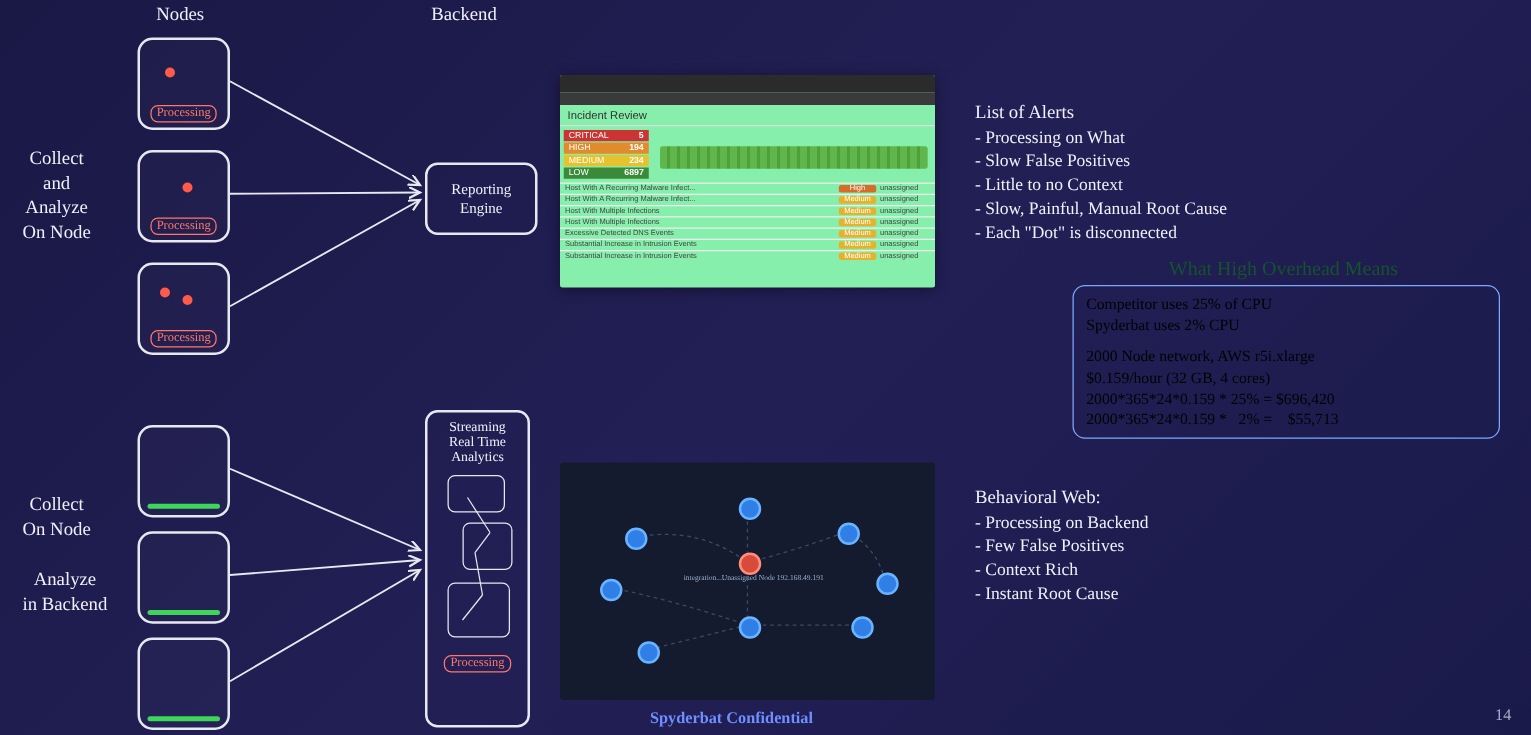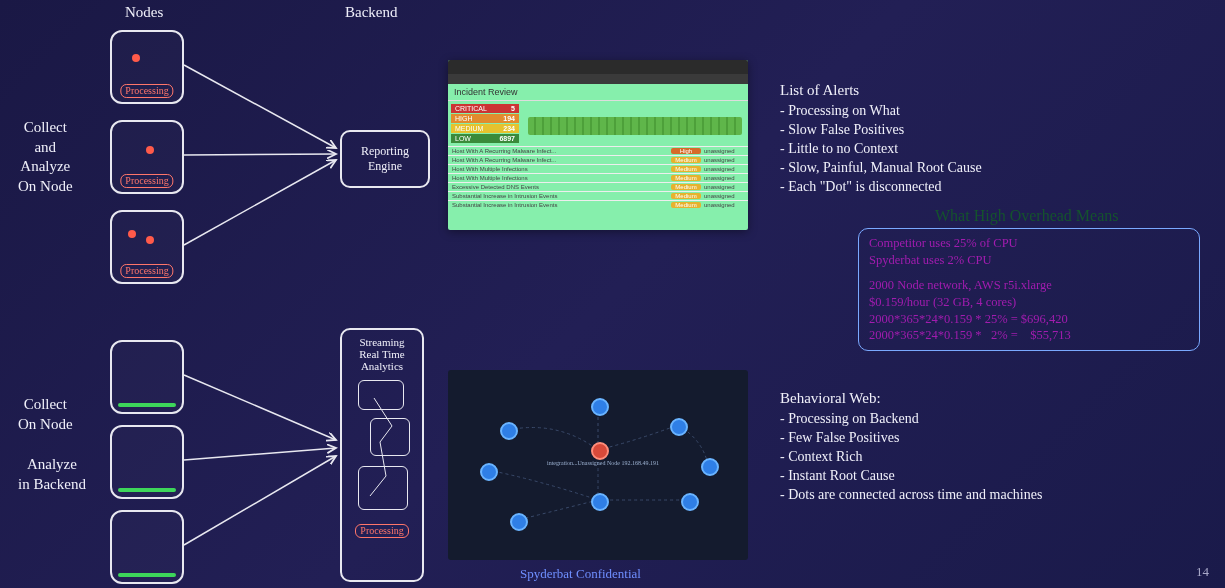--- a/index.html
+++ b/index.html
@@ -84,30 +84,31 @@
   }
   .overhead-title {
     position: absolute;
     color: #14532d;
     font-size: 16px;
   }
   .overhead-box {
     position: absolute;
     border: 1.5px solid #7aa9ff;
     border-radius: 10px;
-    color: #a21caf;
+    color: #000000;
     font-size: 12.5px;
     line-height: 1.35;
     padding: 6px 10px;
   }
   .footer {
     position: absolute;
     bottom: 6px;
     color: #6f8fff;
     font-size: 13px;
+    font-weight: bold;
   }
   .pagenum {
     position: absolute;
     right: 16px;
     bottom: 8px;
     color: #a8a8c8;
     font-size: 13px;
   }
   
   .mock-panel {
@@ -385,17 +386,16 @@
   <div class="gnode" style="left:32px; top:93px"></div>
   <div class="glabel" style="left:90px; top:90px; width:130px; text-align:center">integration...Unassigned Node 192.168.49.191</div>
 </div>
 
 <div class="list-block hand" style="left:780px; top:388px">
   <div class="title">Behavioral Web:</div>
   <div>- <span>Processing on Backend</span></div>
   <div>- <span>Few False Positives</span></div>
   <div>- <span>Context Rich</span></div>
   <div>- <span>Instant Root Cause</span></div>
-  <div>- <span>Dots are connected across time and machines</span></div>
 </div>
 
 <div class="footer" style="left:520px">Spyderbat Confidential</div>
 <div class="pagenum">14</div>
 
 </body></html>

